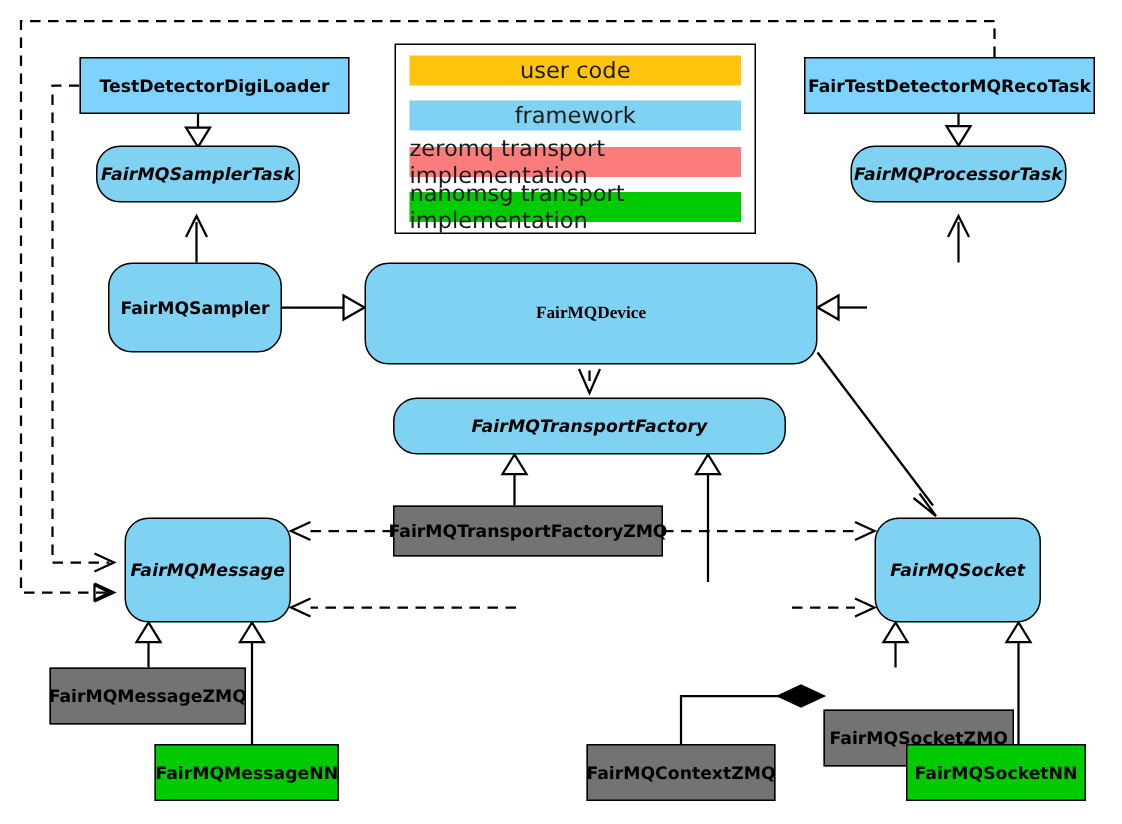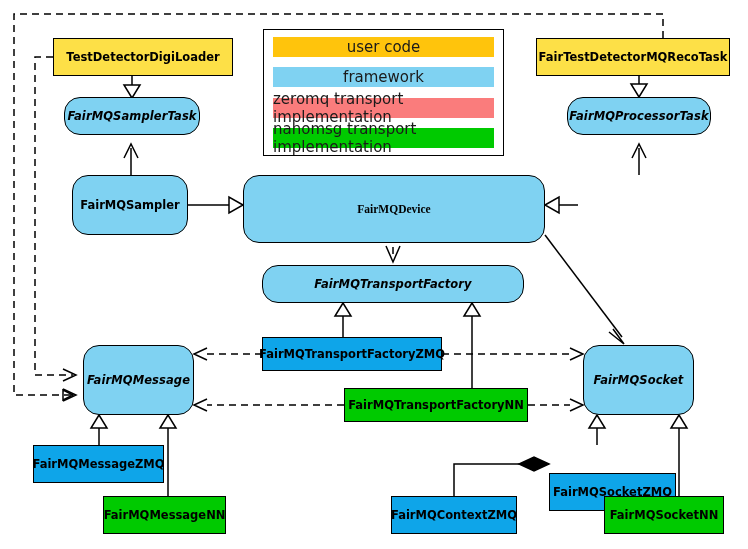--- a/index.html
+++ b/index.html
@@ -2,23 +2,23 @@
 <html><head>
 <meta charset="utf-8">
 <style>
   html,body{margin:0;padding:0;background:#ffffff;}
   body{font-family:"DejaVu Sans",sans-serif;}
   #canvas{position:relative;width:748px;height:549px;background:#ffffff;overflow:hidden;}
   .node{position:absolute;box-sizing:border-box;border:1.6px solid #000;
         display:flex;align-items:center;justify-content:center;text-align:center;
         font-size:11.5px;font-weight:bold;color:#000;line-height:1.1;}
   .node.abstract{font-style:italic;font-family:"DejaVu Sans",sans-serif;letter-spacing:.1px;}
-  .c-user{background:#fde047;}
+  .c-user{background:#7dd3fc;}
   .c-frame{background:#7fd2f2;border-radius:16px;}
-  .c-zmq{background:#0ea5e9;}
+  .c-zmq{background:#737373;}
   .c-nn{background:#00ca00;}
   #legend{position:absolute;left:263px;top:29px;width:241px;height:127px;
           background:#fff;border:1.6px solid #000;box-sizing:border-box;
           padding:7px 9px;display:flex;flex-direction:column;justify-content:space-between;}
   .legend-row{height:20px;display:flex;align-items:center;justify-content:center;
               font-size:15px;color:#1a1a1a;font-weight:normal;}
   svg#edges{position:absolute;left:0;top:0;width:748px;height:549px;overflow:visible;pointer-events:none;}
   svg#edges line,svg#edges polyline,svg#edges path{stroke:#000;fill:none;}
   .solid{stroke-width:1.5;}
   .dashed{stroke-width:1.5;stroke-dasharray:7 5;}
@@ -125,23 +125,20 @@
 
 
   <div class="node c-frame abstract" style="left:262px;top:265px;width:262px;height:38px;">
     <span>FairMQTransportFactory</span>
   </div>
 
   <div class="node c-zmq" style="left:262px;top:337px;width:180px;height:34px;">
     <span>FairMQTransportFactoryZMQ</span>
   </div>
 
-  <div class="node c-nn" style="left:344px;top:388px;width:184px;height:34px;">
-    <span>FairMQTransportFactoryNN</span>
-  </div>
 
   <div class="node c-frame abstract" style="left:83px;top:345px;width:111px;height:70px;">
     <span>FairMQMessage</span>
   </div>
 
   <div class="node c-frame abstract" style="left:583px;top:345px;width:111px;height:70px;">
     <span>FairMQSocket</span>
   </div>
 
   <div class="node c-nn" style="left:103px;top:496px;width:123px;height:38px;">

